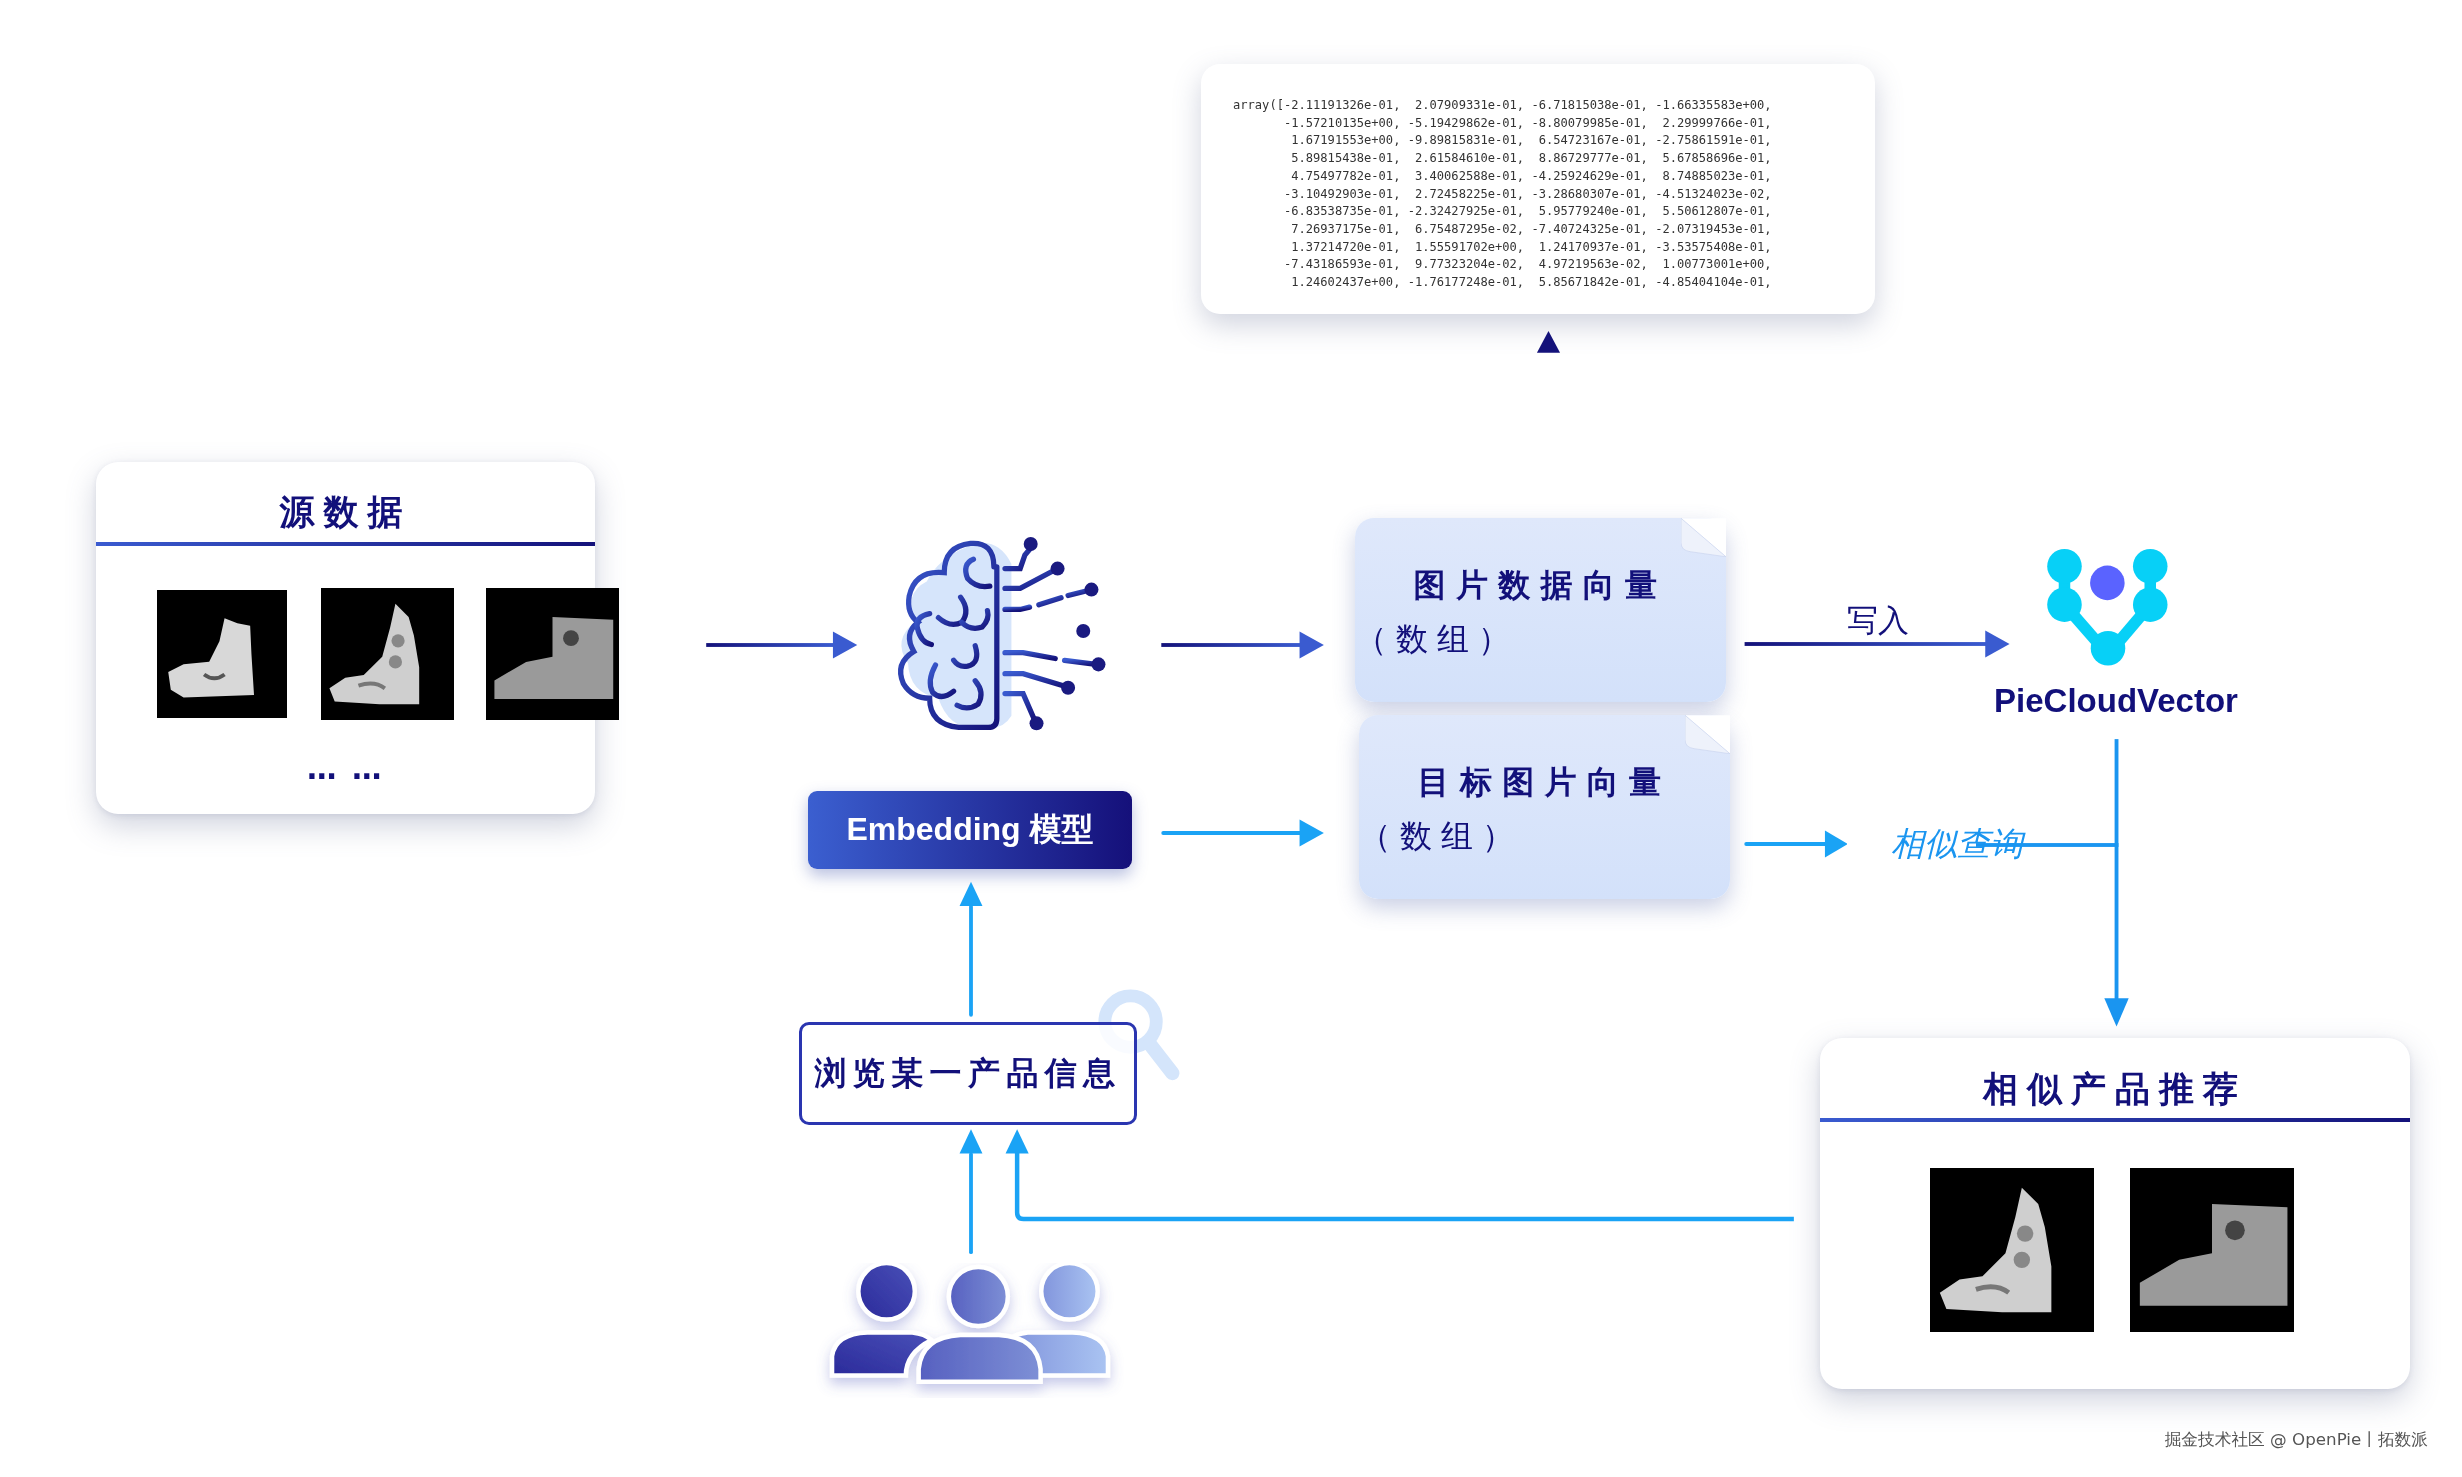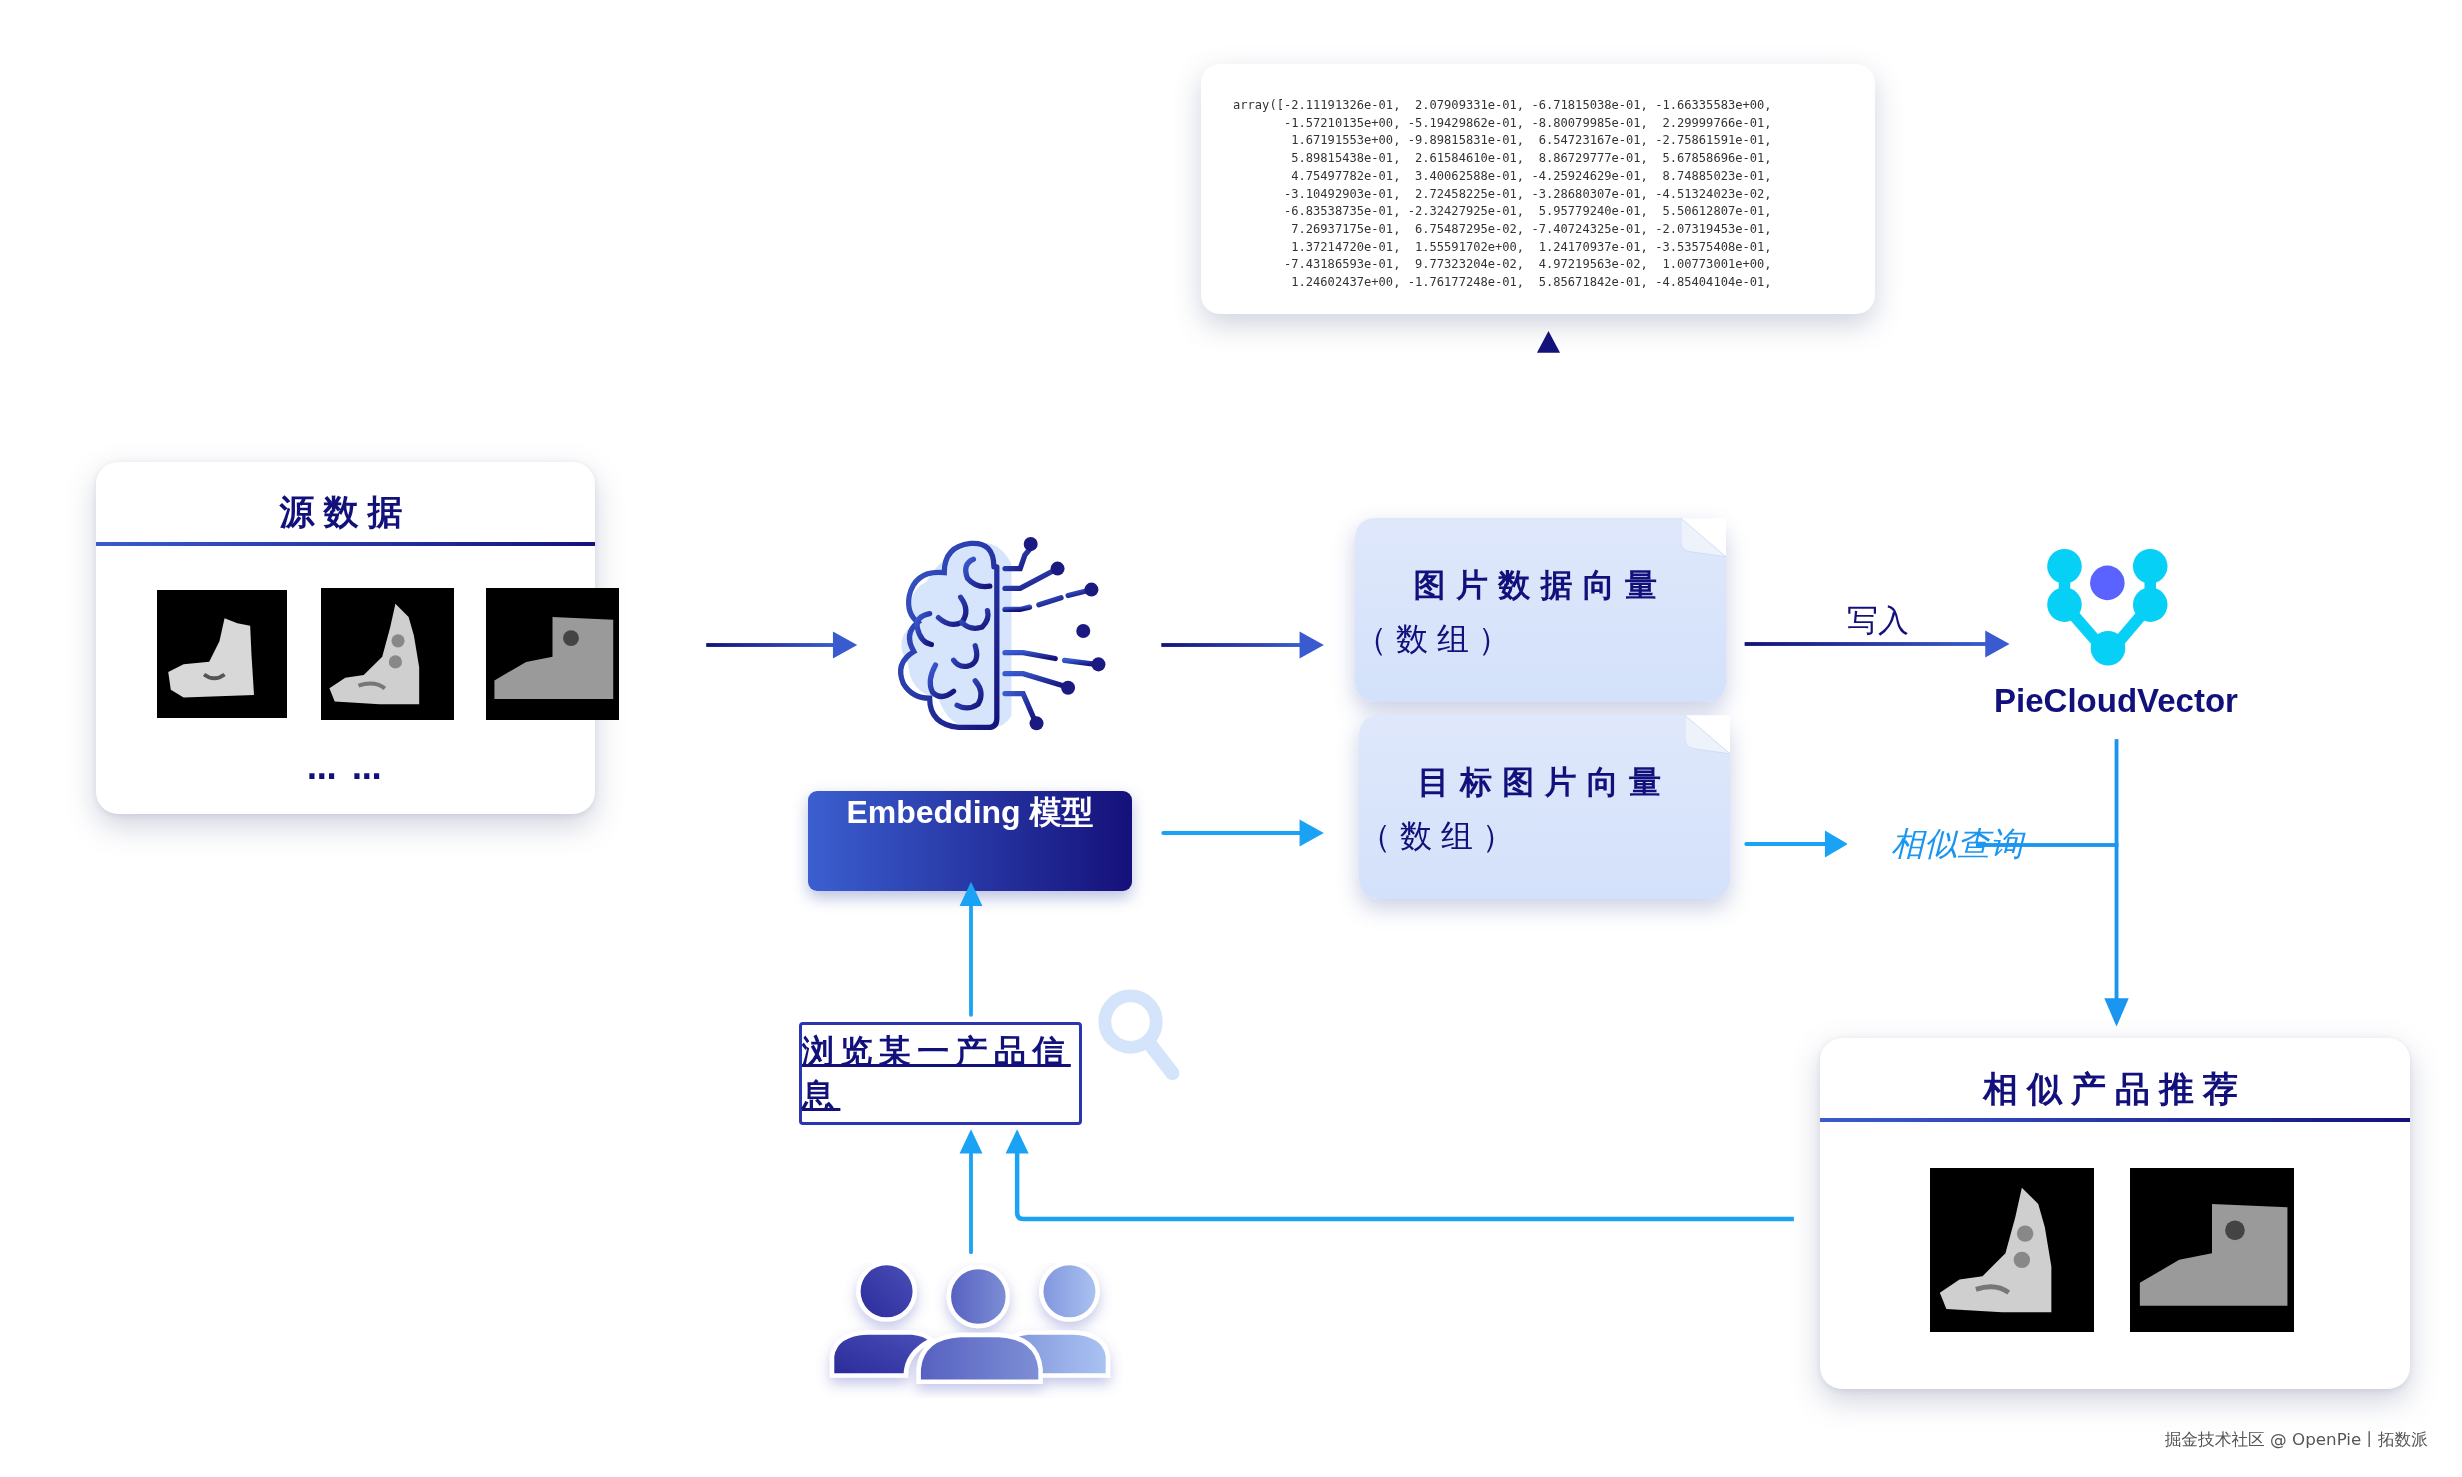--- a/index.html
+++ b/index.html
@@ -16,27 +16,27 @@
   .code-card { position:absolute; left:1201px; top:64px; width:674px; height:250px; background:#fff;
                border-radius:19px; box-shadow:0 10.3px 28px rgba(90,100,140,0.28); }
   .code-pre { position:absolute; left:32px; top:32px; margin:0; font-family:"DejaVu Sans Mono","Liberation Mono",monospace;
               font-size:13px; line-height:17.7px; color:#333; white-space:pre; transform:scaleX(0.93); transform-origin:left top; }
   .vec-card { position:absolute; background:linear-gradient(180deg,#dfe8fb,#d3e1fa); border-radius:19px;
               box-shadow:0 9px 22px rgba(80,100,170,0.30); }
   .vec-title { position:absolute; left:0; right:0; text-align:center; color:#12107a; font-weight:bold;
                font-size:32px; letter-spacing:10.3px; }
   .vec-sub { position:absolute; left:0; right:0; text-align:left; color:#12107a; font-size:32px; letter-spacing:9px; font-weight:300; }
   .fold { position:absolute; right:0; top:0; width:45px; height:39px; }
-  .embed-btn { position:absolute; left:808px; top:791px; width:324px; height:100px; border-radius:9px;
+  .embed-btn { position:absolute; left:808px; top:791px; width:324px; height:78px; border-radius:9px;
                background:linear-gradient(90deg,#3b5fd0,#15107a); color:#fff; font-weight:bold; font-size:32px;
-               display:flex; align-items:flex-start; justify-content:center; box-shadow:0 6.4px 15.4px rgba(60,80,170,0.35);
+               display:flex; align-items:center; justify-content:center; box-shadow:0 6.4px 15.4px rgba(60,80,170,0.35);
                font-family:"Liberation Sans",sans-serif; }
-  .browse-box { position:absolute; left:799px; top:1022px; width:283px; height:103px; border-radius:4px;
+  .browse-box { position:absolute; left:799px; top:1022px; width:338px; height:103px; border-radius:10px;
                 border:3.2px solid #2a35b0; background:rgba(255,255,255,0.85); box-sizing:border-box;
-                display:flex; align-items:center; justify-content:center; color:#12107a; font-weight:bold; font-size:32px; letter-spacing:6.4px;text-decoration:underline; }
+                display:flex; align-items:center; justify-content:center; color:#12107a; font-weight:bold; font-size:32px; letter-spacing:6.4px; }
   .label { position:absolute; font-size:31px; }
   .pcv-name { position:absolute; left:1978px; top:682px; width:276px; text-align:center; font-weight:bold; font-size:33px;
               color:#12107a; font-family:"Liberation Sans",sans-serif; }
   .footer { position:absolute; right:34px; top:1428px; font-size:16.7px; color:#555; }
 </style>
 </head>
 <body>
 
 <svg width="0" height="0" style="position:absolute">
   <defs>

